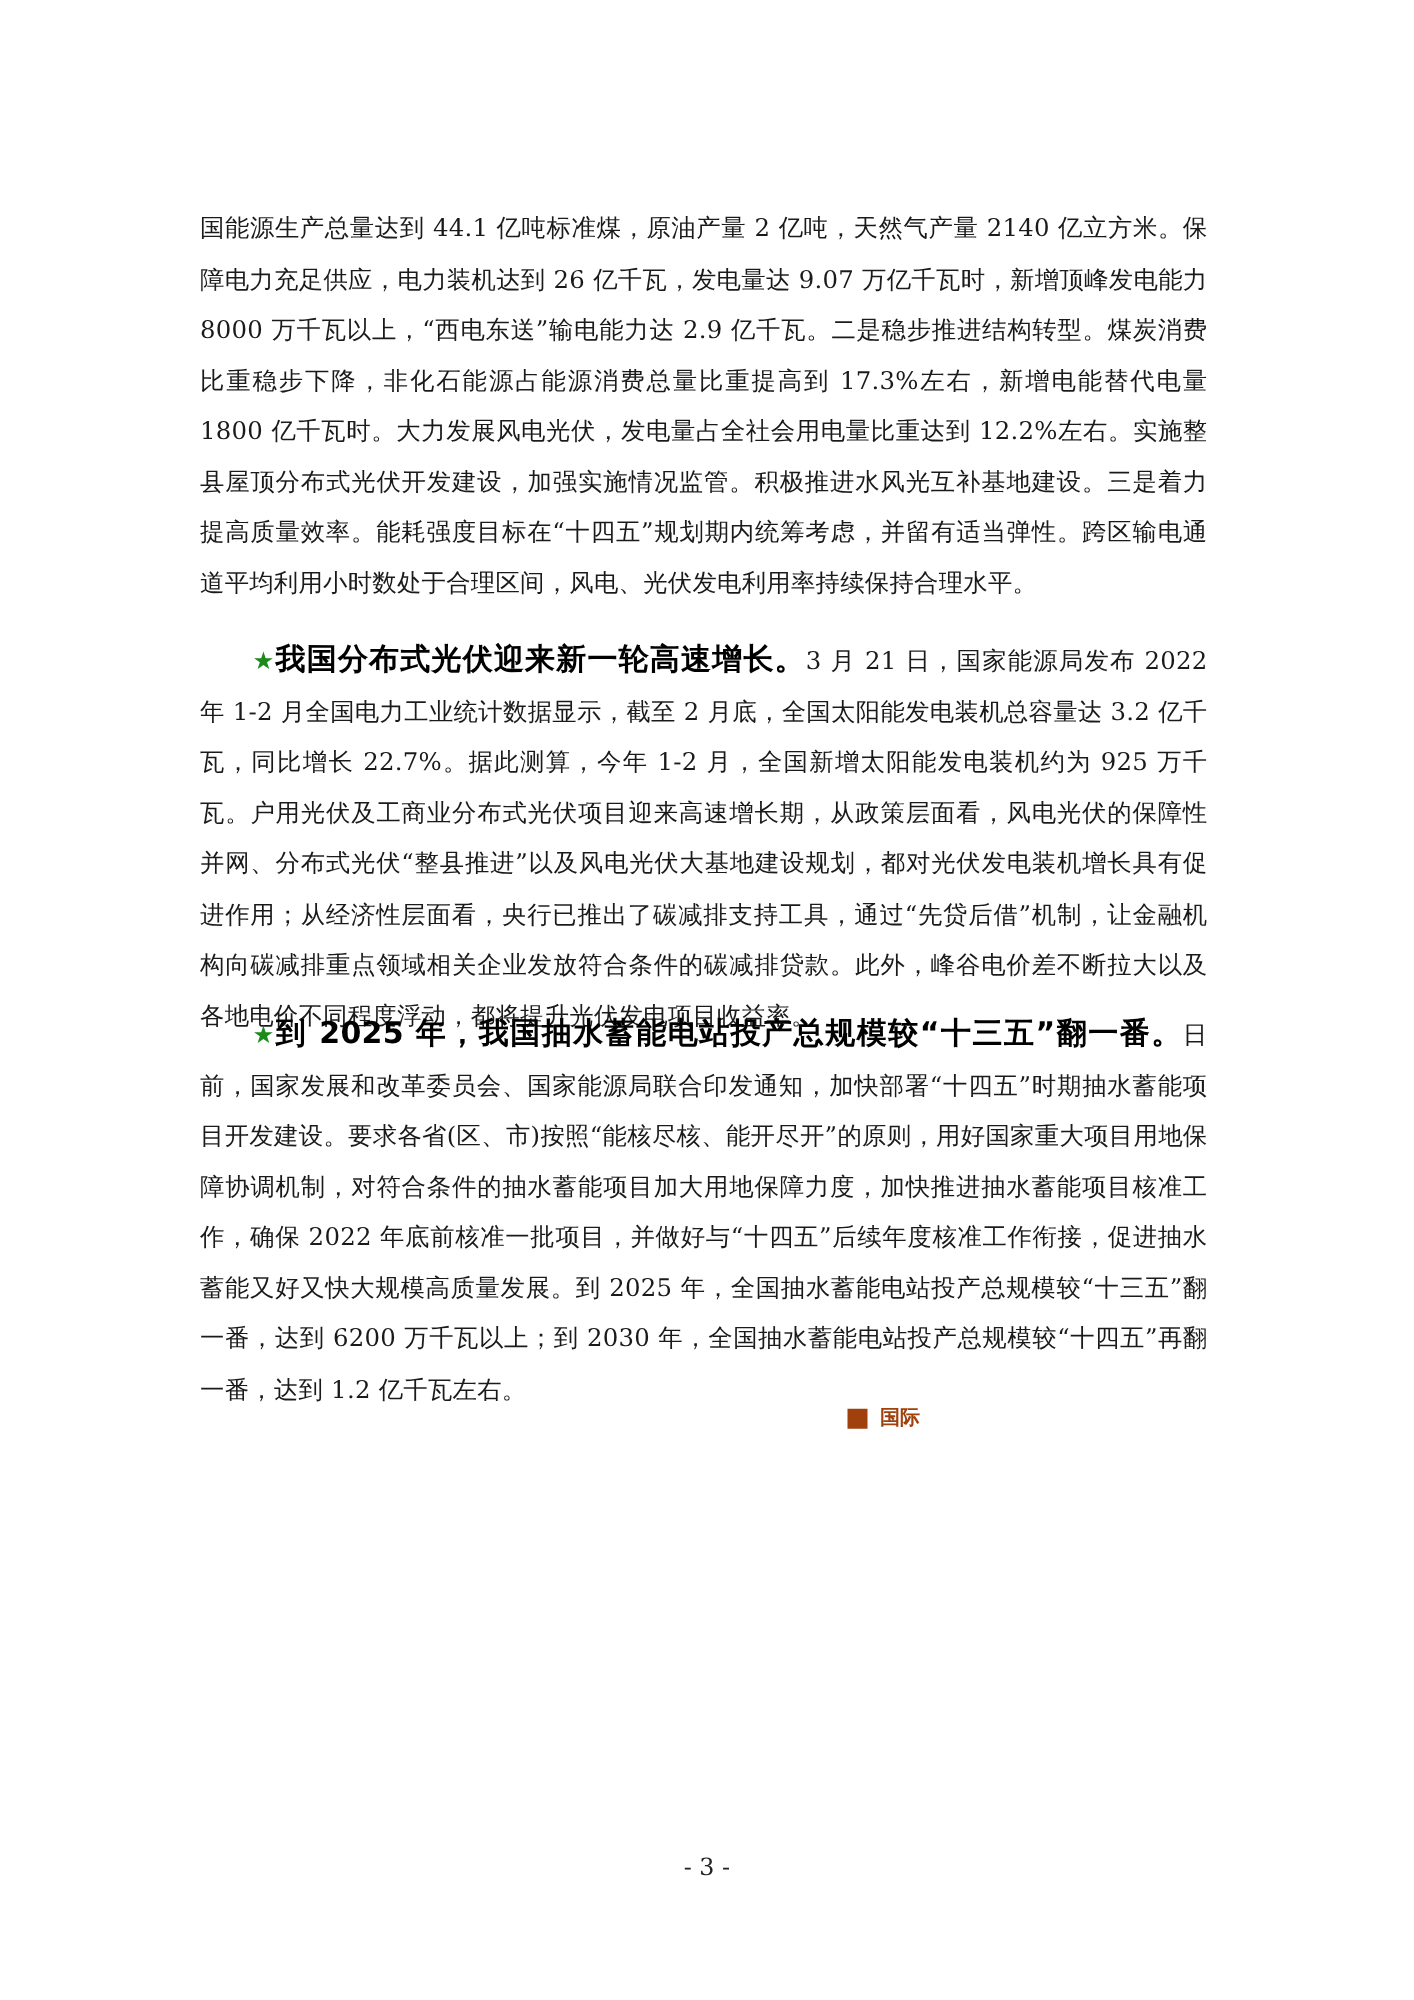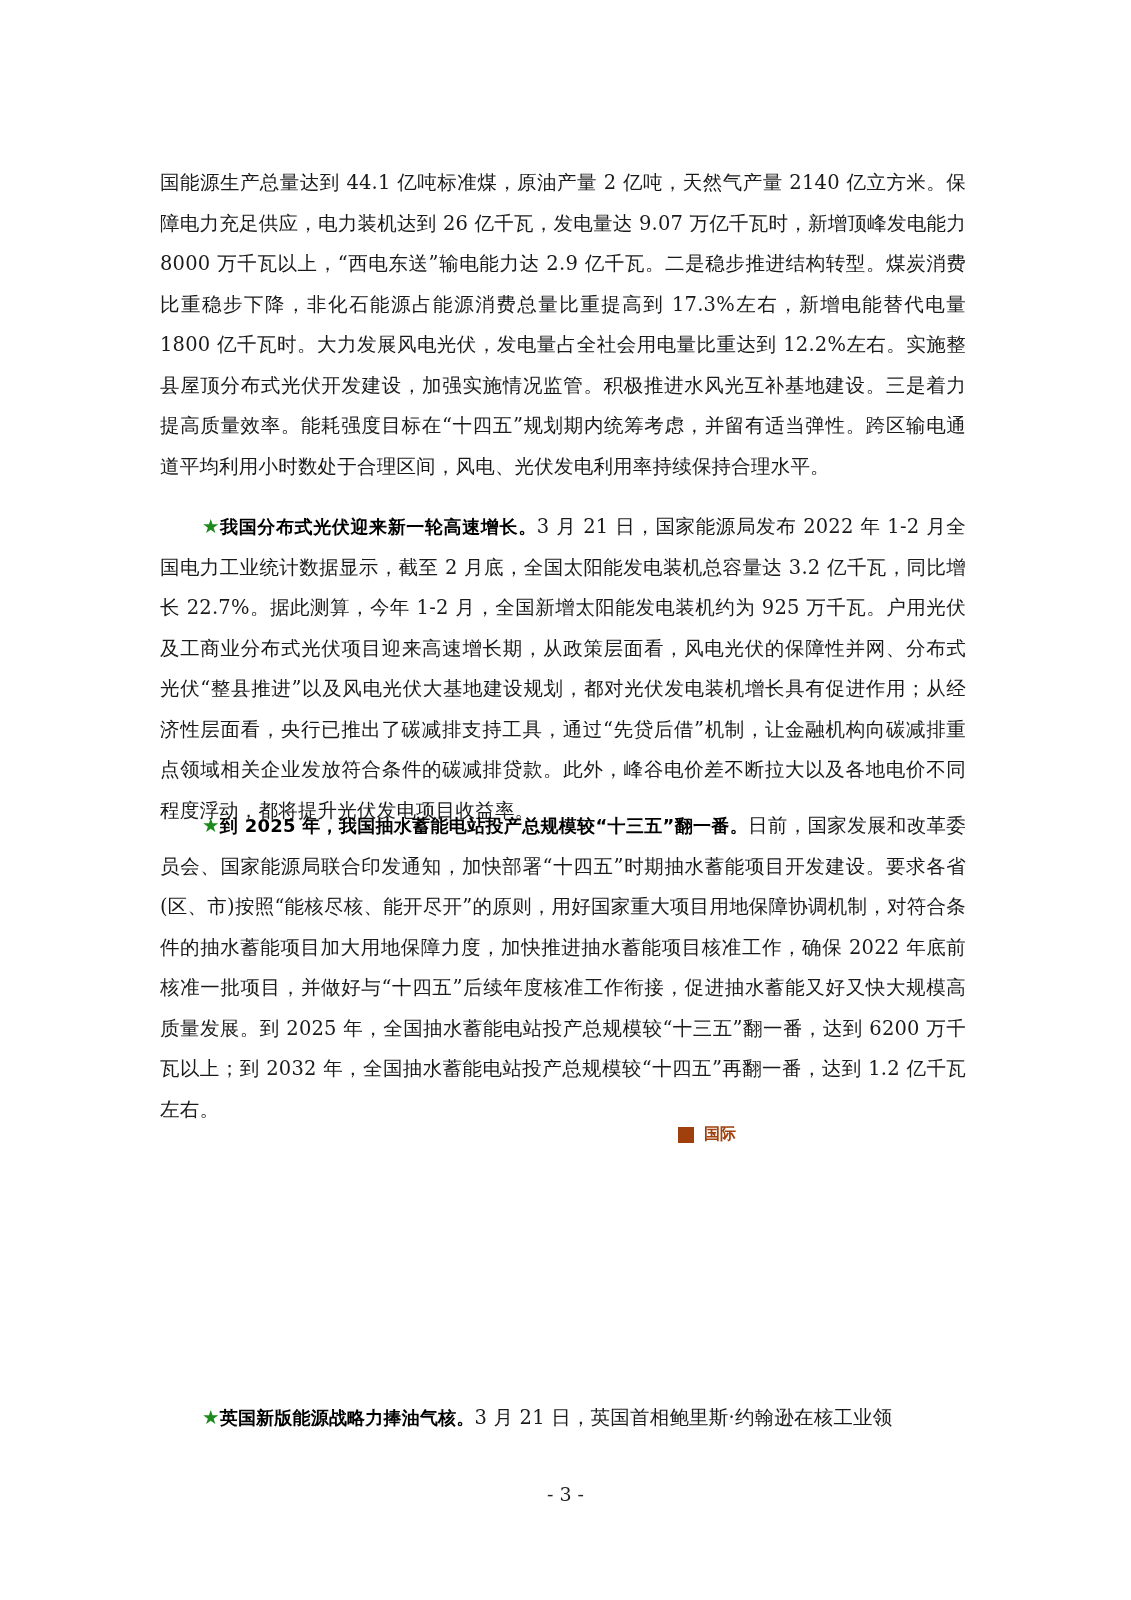--- a/index.html
+++ b/index.html
@@ -3,21 +3,21 @@
 <meta charset="utf-8">
 <style>
   html, body { margin: 0; padding: 0; background: #ffffff; }
   body { width: 1131px; height: 1600px; position: relative; overflow: hidden;
          font-family: "DejaVu Serif", "Liberation Serif", serif; color: #1a1a1a; }
   .page { position: absolute; left: 0; top: 0; width: 901px; height: 1600px; }
   .para { position: absolute; left: 160px; width: 806px; font-size: 19.5px;
           line-height: 40.5px; text-align: justify; margin: 0; letter-spacing: 0.2px; }
   .para.indent { text-indent: 42px; }
   .headline { font-family: "DejaVu Sans", "Liberation Sans", sans-serif; font-weight: bold;
-              color: #000; font-size: 18px; }
+              color: #000; font-size: 24px; }
   .star { color: #1d8a1d; font-family: "DejaVu Sans", sans-serif; font-weight: bold; }
   .section-head { position: absolute; right: 165px; top: 1124px; display: flex; align-items: center;
                   gap: 10px; font-family: "DejaVu Sans", "Liberation Sans", sans-serif;
                   font-weight: bold; font-size: 16px; color: #a0410d; }
   .section-head .box { width: 16px; height: 16px; background: #a0410d; display: inline-block; }
   .page-number { position: absolute; top: 1483px; left: 0; width: 1131px; text-align: center;
                  font-size: 19px; color: #222; }
 </style>
 </head>
 <body>
@@ -26,27 +26,24 @@
 
   <p class="para" style="top:163px;">
     <span>国能源生产总量达到 44.1 亿吨标准煤，原油产量 2 亿吨，天然气产量 2140 亿立方米。保障电力充足供应，电力装机达到 26 亿千瓦，发电量达 9.07 万亿千瓦时，新增顶峰发电能力 8000 万千瓦以上，“西电东送”输电能力达 2.9 亿千瓦。二是稳步推进结构转型。煤炭消费比重稳步下降，非化石能源占能源消费总量比重提高到 17.3%左右，新增电能替代电量 1800 亿千瓦时。大力发展风电光伏，发电量占全社会用电量比重达到 12.2%左右。实施整县屋顶分布式光伏开发建设，加强实施情况监管。积极推进水风光互补基地建设。三是着力提高质量效率。能耗强度目标在“十四五”规划期内统筹考虑，并留有适当弹性。跨区输电通道平均利用小时数处于合理区间，风电、光伏发电利用率持续保持合理水平。</span>
   </p>
 
   <p class="para indent" style="top:507px;">
     <span class="star">★</span><span class="headline">我国分布式光伏迎来新一轮高速增长。</span><span>3 月 21 日，国家能源局发布 2022 年 1-2 月全国电力工业统计数据显示，截至 2 月底，全国太阳能发电装机总容量达 3.2 亿千瓦，同比增长 22.7%。据此测算，今年 1-2 月，全国新增太阳能发电装机约为 925 万千瓦。户用光伏及工商业分布式光伏项目迎来高速增长期，从政策层面看，风电光伏的保障性并网、分布式光伏“整县推进”以及风电光伏大基地建设规划，都对光伏发电装机增长具有促进作用；从经济性层面看，央行已推出了碳减排支持工具，通过“先贷后借”机制，让金融机构向碳减排重点领域相关企业发放符合条件的碳减排贷款。此外，峰谷电价差不断拉大以及各地电价不同程度浮动，都将提升光伏发电项目收益率。</span>
   </p>
 
   <p class="para indent" style="top:806px;">
-    <span class="star">★</span><span class="headline">到 2025 年，我国抽水蓄能电站投产总规模较“十三五”翻一番。</span><span>日前，国家发展和改革委员会、国家能源局联合印发通知，加快部署“十四五”时期抽水蓄能项目开发建设。要求各省(区、市)按照“能核尽核、能开尽开”的原则，用好国家重大项目用地保障协调机制，对符合条件的抽水蓄能项目加大用地保障力度，加快推进抽水蓄能项目核准工作，确保 2022 年底前核准一批项目，并做好与“十四五”后续年度核准工作衔接，促进抽水蓄能又好又快大规模高质量发展。到 2025 年，全国抽水蓄能电站投产总规模较“十三五”翻一番，达到 6200 万千瓦以上；到 2032 年，全国抽水蓄能电站投产总规模较“十四五”再翻一番，达到 1.2 亿千瓦左右。</span>
+    <span class="star">★</span><span class="headline">到 2025 年，我国抽水蓄能电站投产总规模较“十三五”翻一番。</span><span>日前，国家发展和改革委员会、国家能源局联合印发通知，加快部署“十四五”时期抽水蓄能项目开发建设。要求各省(区、市)按照“能核尽核、能开尽开”的原则，用好国家重大项目用地保障协调机制，对符合条件的抽水蓄能项目加大用地保障力度，加快推进抽水蓄能项目核准工作，确保 2022 年底前核准一批项目，并做好与“十四五”后续年度核准工作衔接，促进抽水蓄能又好又快大规模高质量发展。到 2025 年，全国抽水蓄能电站投产总规模较“十三五”翻一番，达到 6200 万千瓦以上；到 2030 年，全国抽水蓄能电站投产总规模较“十四五”再翻一番，达到 1.2 亿千瓦左右。</span>
   </p>
 
   <div class="section-head">
     <span class="box"></span>
     <span>国际</span>
   </div>
 
 
-  <p class="para indent" style="top:1398px;">
-    <span class="star">★</span><span class="headline">英国新版能源战略力捧油气核。</span><span>3 月 21 日，英国首相鲍里斯·约翰逊在核工业领</span>
-  </p>
 
   <div class="page-number">- 3 -</div>
 </div>
 
 </body></html>

